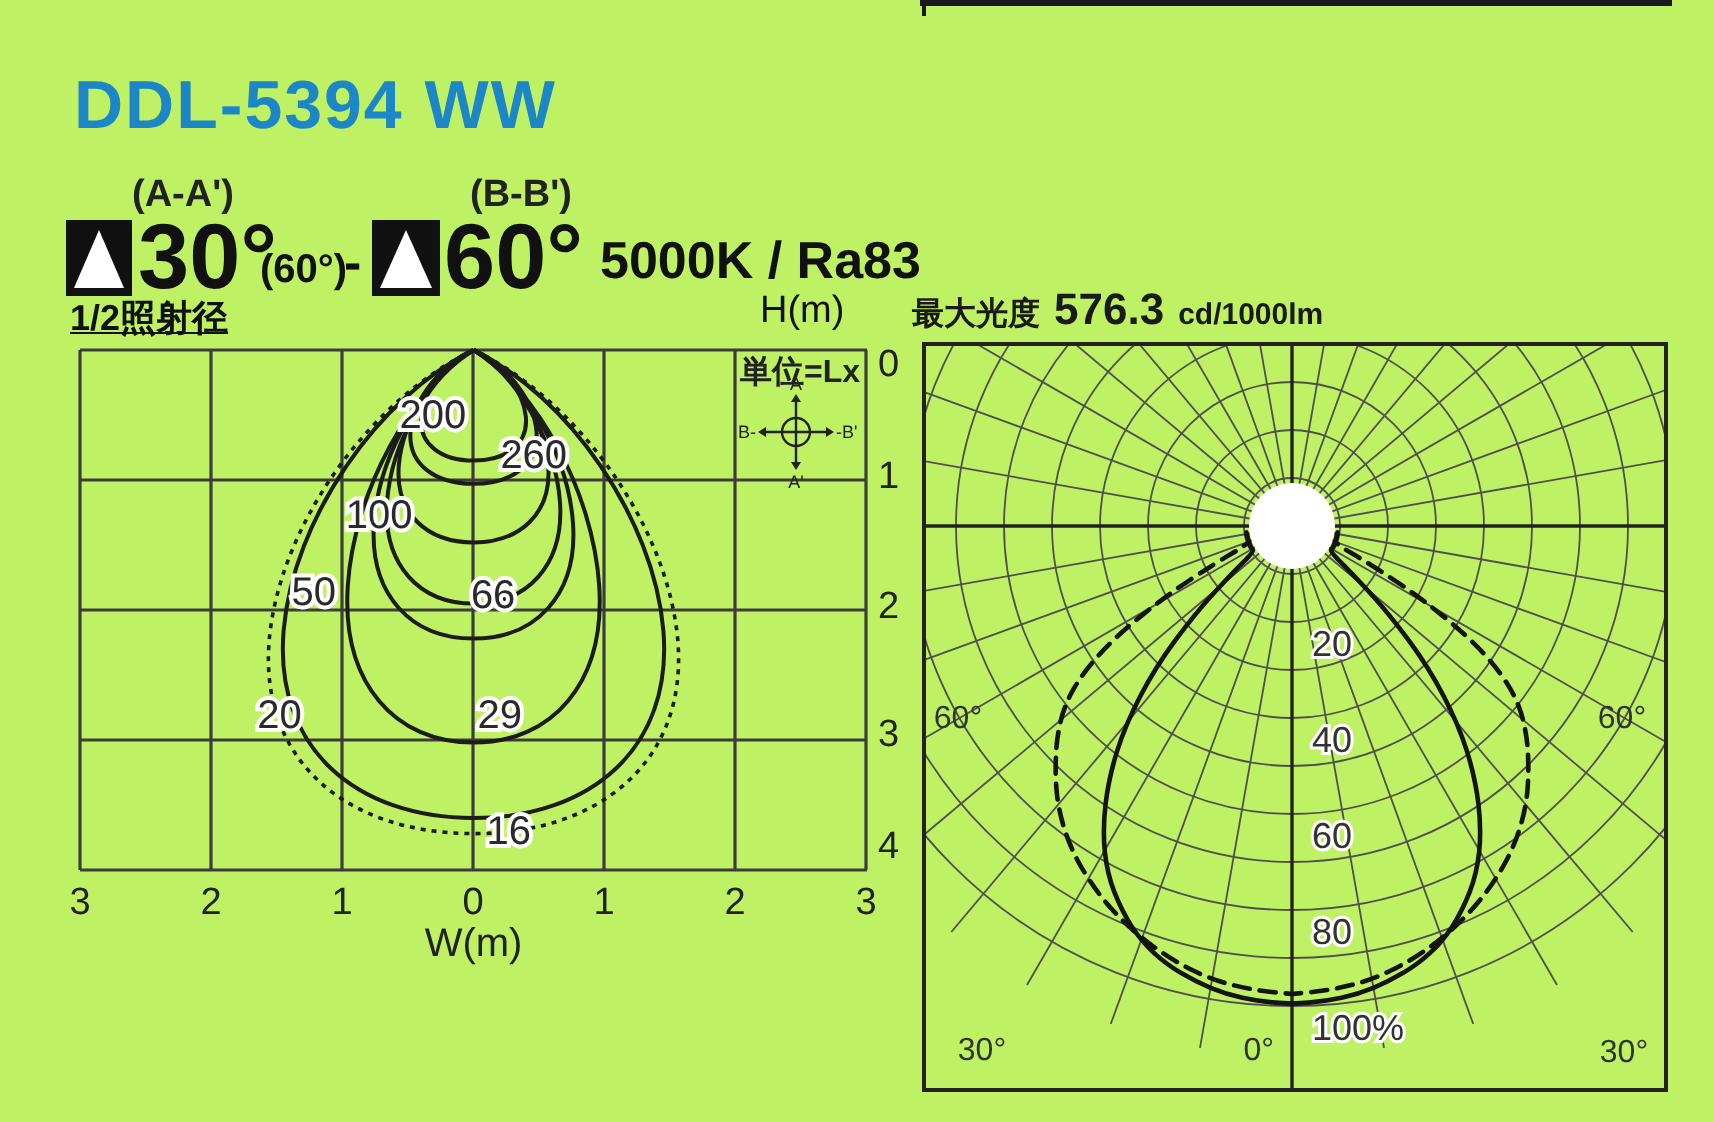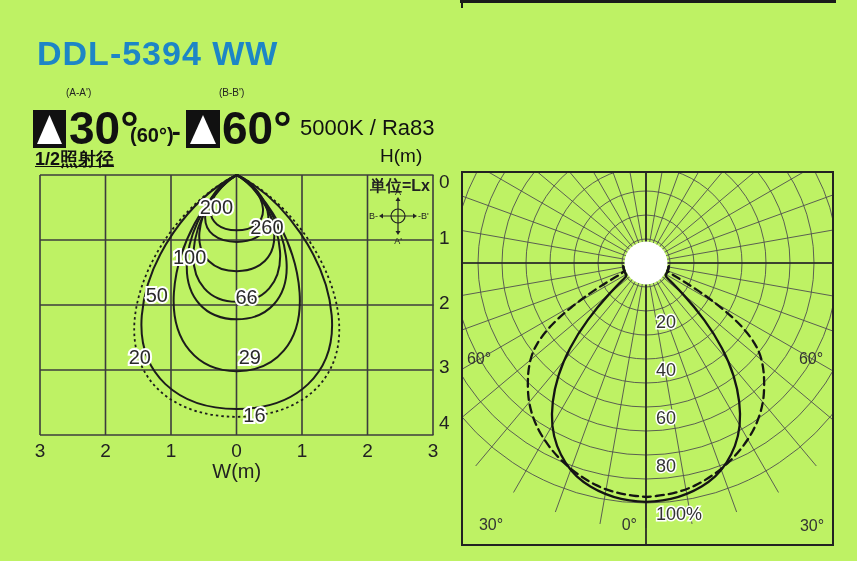--- a/index.html
+++ b/index.html
@@ -1,24 +1,24 @@
 <!DOCTYPE html>
 <html><head>
 <meta charset="utf-8">
 <style>
   html,body{margin:0;padding:0;background:#fff;}
   .page{position:relative;width:857px;height:561px;background:#bef264;overflow:hidden;
         font-family:"Liberation Sans","DejaVu Sans",sans-serif;color:#1a1a1a;}
   .abs{position:absolute;}
   .page-title{font-size:34px;font-weight:bold;letter-spacing:1px;}
-  .plane-label{font-size:10px;font-weight:normal;color:#222;}
+  .plane-label{font-size:19px;font-weight:bold;color:#222;}
   .big-angle{font-size:46px;font-weight:bold;line-height:1;color:#111;}
   .sub-angle{font-size:20px;font-weight:bold;color:#111;}
   .dash-sep{font-size:26px;font-weight:bold;color:#111;}
-  .spec-text{font-size:22px;font-weight:normal;color:#111;}
+  .spec-text{font-size:26px;font-weight:bold;color:#111;}
   .section-label{font-size:18px;font-weight:bold;color:#111;text-decoration:underline;}
   .axis-name{font-size:19px;color:#111;}
   .max-row{display:flex;align-items:baseline;gap:7px;}
   .max-label{font-size:16px;font-weight:bold;}
   .max-value{font-size:22px;font-weight:bold;}
   .max-unit{font-size:15px;font-weight:bold;}
   .top-rule{position:absolute;left:460px;top:0;width:376px;height:3px;background:#1a1a1a;}
   .top-rule-stub{position:absolute;left:461px;top:0;width:2px;height:8px;background:#1a1a1a;}
   svg text{font-family:"Liberation Sans","DejaVu Sans",sans-serif;}
 </style>
@@ -26,40 +26,45 @@
 <body>
 
 <div class="page">
 
   <div class="top-rule"></div>
   <div class="top-rule-stub"></div>
 
   <div class="abs page-title" style="left: 37px; top: 34px; color: rgb(29, 134, 198);">DDL-5394 WW</div>
 
   <div class="abs plane-label" style="left:66px;top:87px;">(A-A')</div>
-  <div class="abs plane-label" style="left:219px;top:87px;">(B-B')</div>
+  <div class="abs plane-label" style="left:235px;top:87px;">(B-B')</div>
 
   <svg class="abs" style="left:33px;top:110px;" width="33" height="38">
     <rect x="0" y="0" width="33" height="38" fill="#111"></rect>
     <polygon points="16.5,5 29,34 4,34" fill="#fff"></polygon>
   </svg>
   <div class="abs big-angle" style="left:69px;top:105px;">30°</div>
   <div class="abs sub-angle" style="left:130px;top:124px;text-align:center;">(60°)</div>
   <div class="abs dash-sep" style="left:172px;top:116px;">-</div>
 
   <svg class="abs" style="left:186px;top:110px;" width="34" height="38">
     <rect x="0" y="0" width="34" height="38" fill="#111"></rect>
     <polygon points="17,5 30,34 4,34" fill="#fff"></polygon>
   </svg>
   <div class="abs big-angle" style="left:222px;top:105px;">60°</div>
   <div class="abs spec-text" style="left:300px;top:115px;">5000K / Ra83</div>
 
   <div class="abs section-label" style="left:35px;top:147px;">1/2照射径</div>
   <div class="abs axis-name" style="left:380px;top:145px;">H(m)</div>
 
+  <div class="abs max-row" style="left:456px;top:142px;">
+    <span class="max-label">最大光度</span>
+    <span class="max-value">576.3</span>
+    <span class="max-unit">cd/1000lm</span>
+  </div>
 
   <svg class="abs" style="left:0;top:0;" width="857" height="561" viewBox="0 0 857 561">
     <defs>
       <clipPath id="pcClip">
           <rect x="462" y="172" width="371" height="373"></rect>
         </clipPath>
     </defs>
     <g id="lc-grid">
         <line x1="40" y1="175" x2="40" y2="435" stroke="#3c3c3c" stroke-width="1.6"></line>
         <line x1="105.5" y1="175" x2="105.5" y2="435" stroke="#3c3c3c" stroke-width="1.6"></line>

